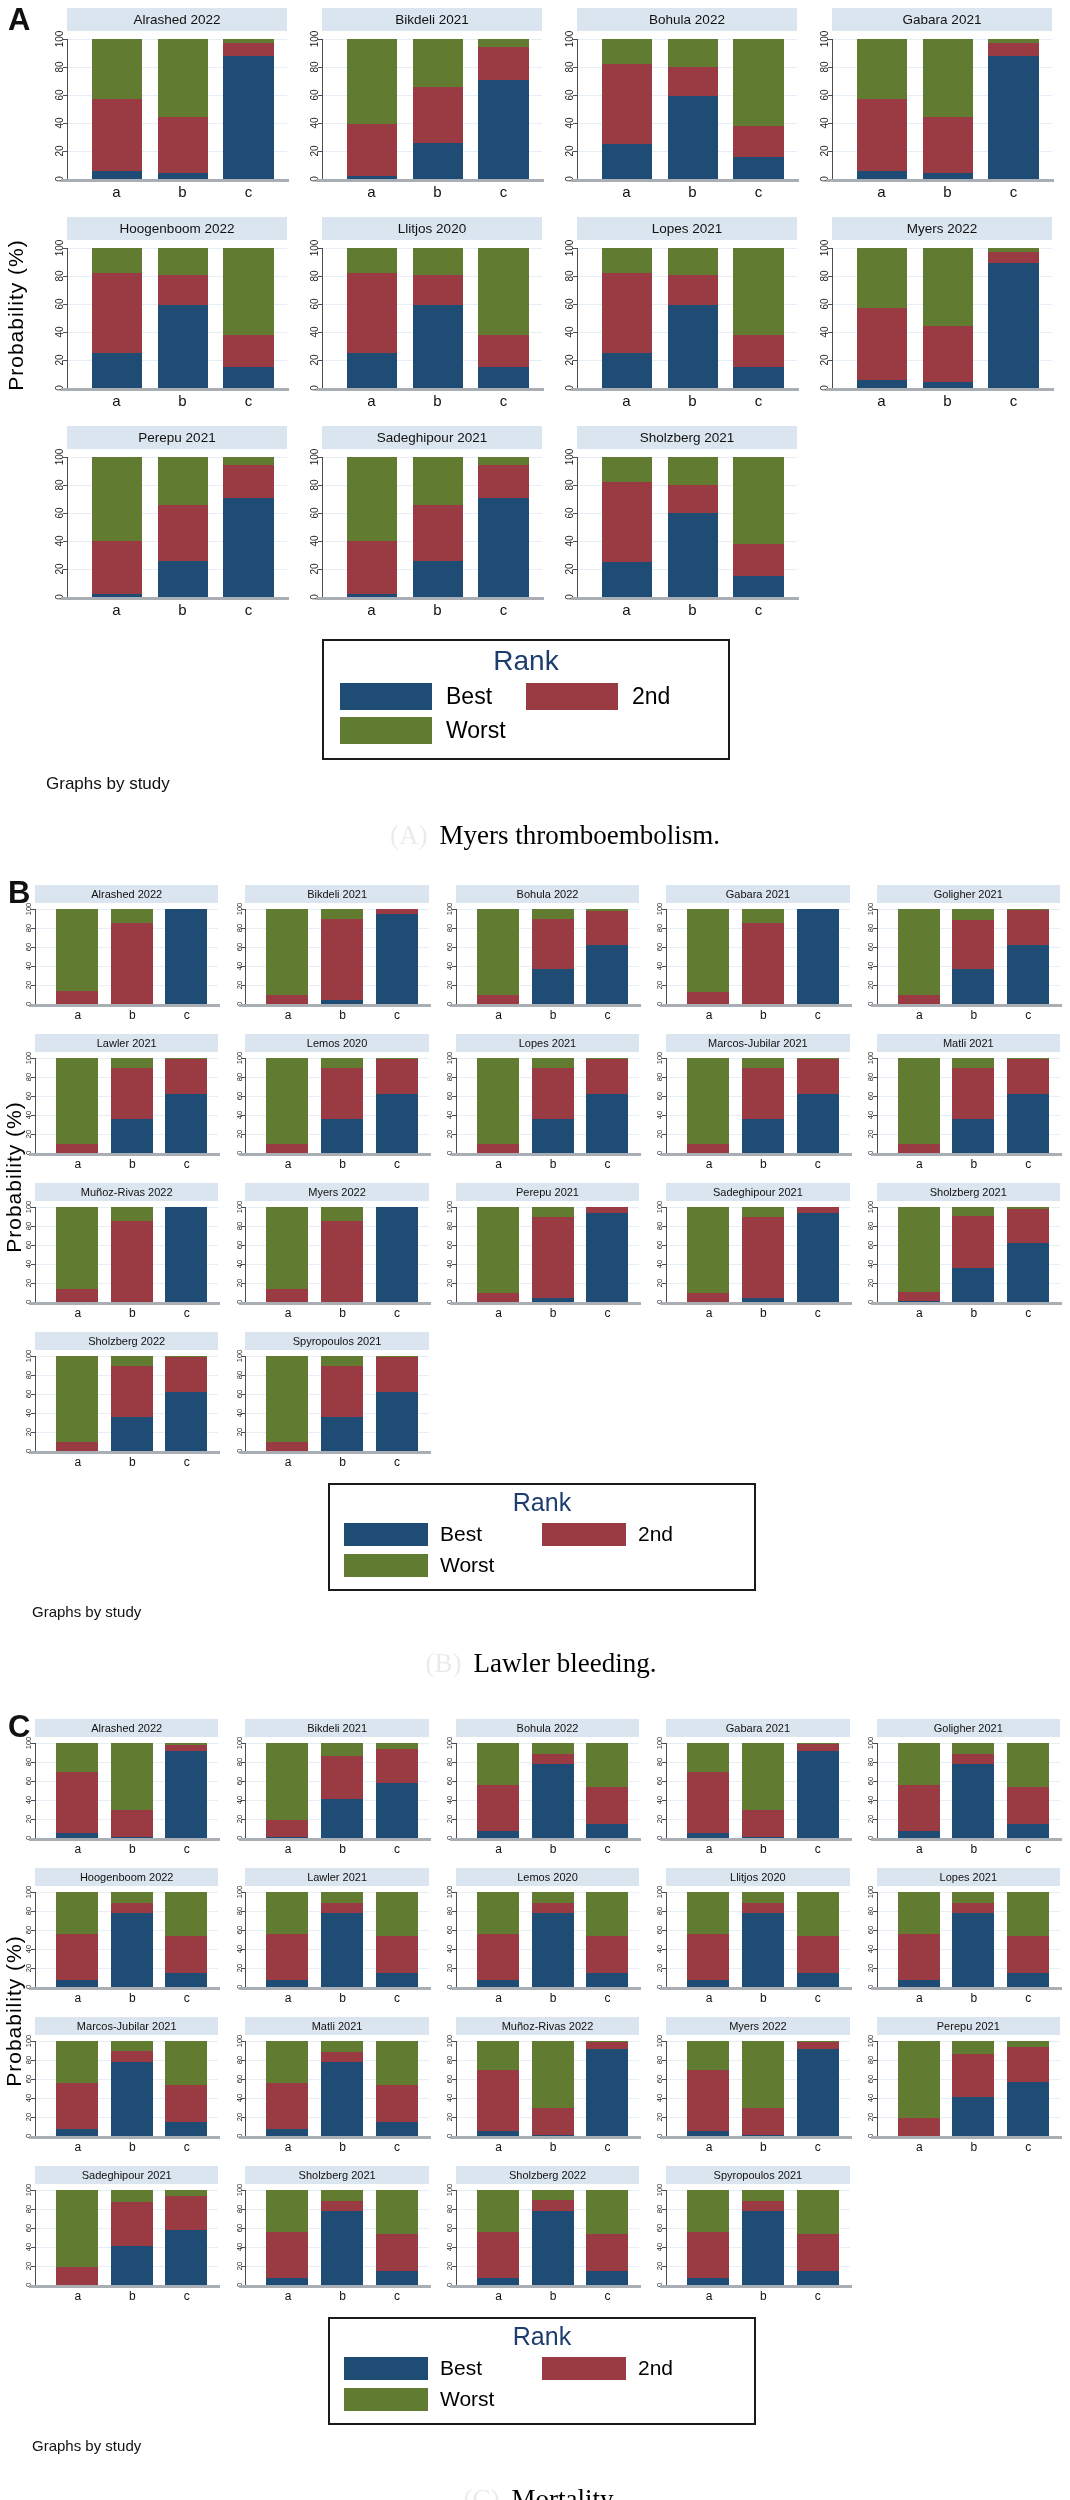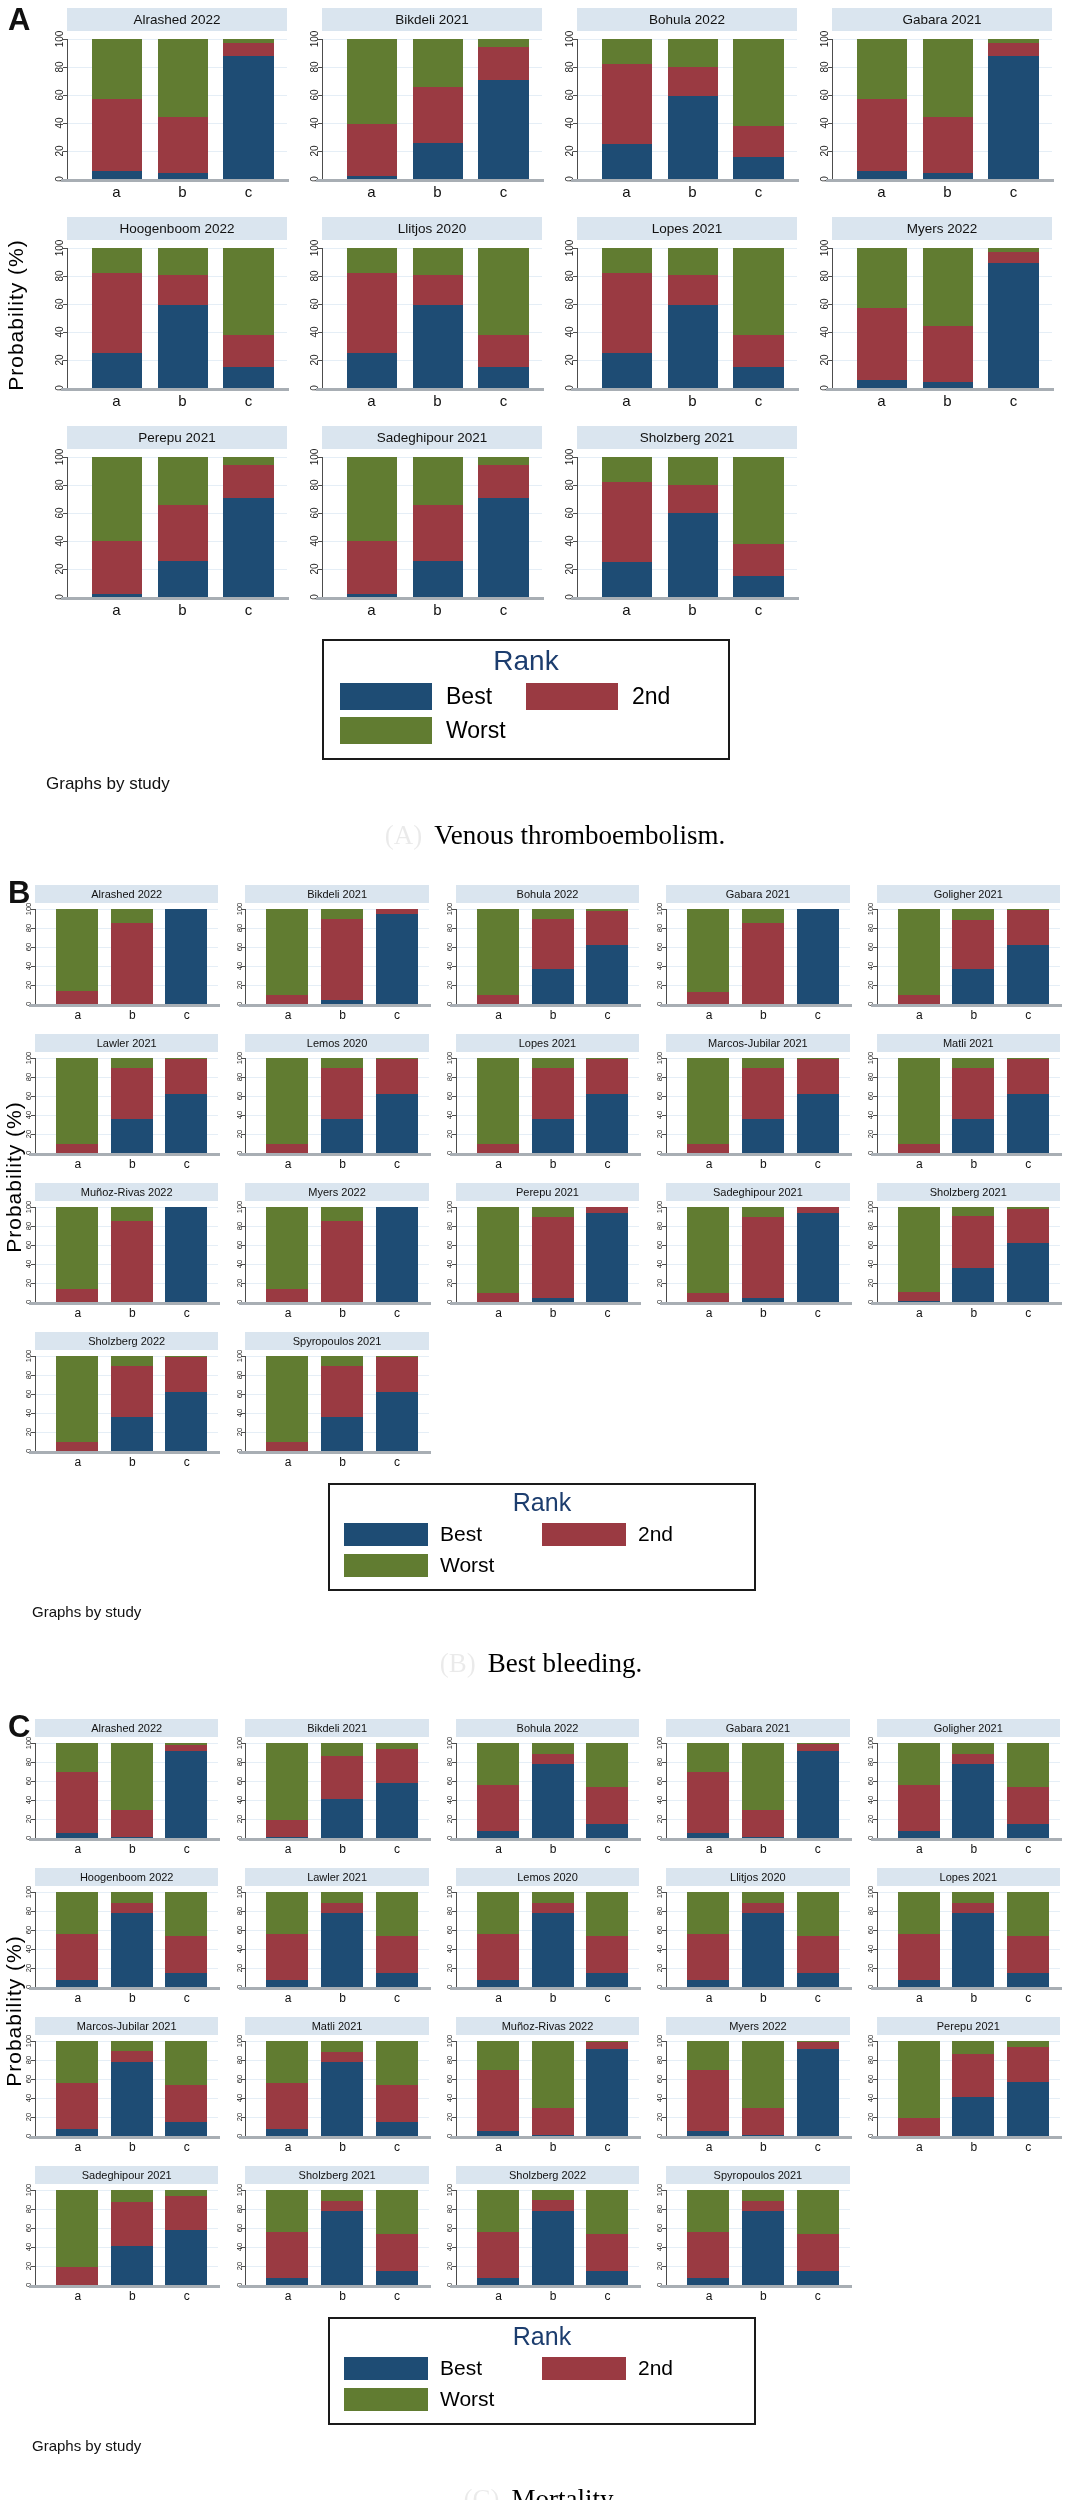--- a/index.html
+++ b/index.html
@@ -599,21 +599,21 @@
             <span class="swatch" style="background: rgb(154, 58, 66);"></span>
             <span class="legend-label">2nd</span>
           </div>
           <div class="legend-item">
             <span class="swatch" style="background: rgb(97, 124, 49);"></span>
             <span class="legend-label">Worst</span>
           </div>
         </div>
       </div>
       <div class="footer-note">Graphs by study</div>
-      <div class="caption"><span class="cap-prefix">(A)</span><span class="cap-text">Venous thromboembolism.</span></div>
+      <div class="caption"><span class="cap-prefix">(A)</span><span class="cap-text">Myers thromboembolism.</span></div>
     </section>
     <section class="panel small panel-B">
       <div class="panel-letter">B</div>
       <div class="grid-wrap">
         <div class="ylabel">Probability (%)</div>
         <div class="grid">
           <div class="sp small">
             <div class="sp-title">Alrashed 2022</div>
             <div class="sp-body">
               <div class="yticks">
@@ -1408,21 +1408,21 @@
             <span class="swatch" style="background: rgb(154, 58, 66);"></span>
             <span class="legend-label">2nd</span>
           </div>
           <div class="legend-item">
             <span class="swatch" style="background: rgb(97, 124, 49);"></span>
             <span class="legend-label">Worst</span>
           </div>
         </div>
       </div>
       <div class="footer-note">Graphs by study</div>
-      <div class="caption"><span class="cap-prefix">(B)</span><span class="cap-text">Best bleeding.</span></div>
+      <div class="caption"><span class="cap-prefix">(B)</span><span class="cap-text">Lawler bleeding.</span></div>
     </section>
     <section class="panel small panel-C">
       <div class="panel-letter">C</div>
       <div class="grid-wrap">
         <div class="ylabel">Probability (%)</div>
         <div class="grid">
           <div class="sp small">
             <div class="sp-title">Alrashed 2022</div>
             <div class="sp-body">
               <div class="yticks">

